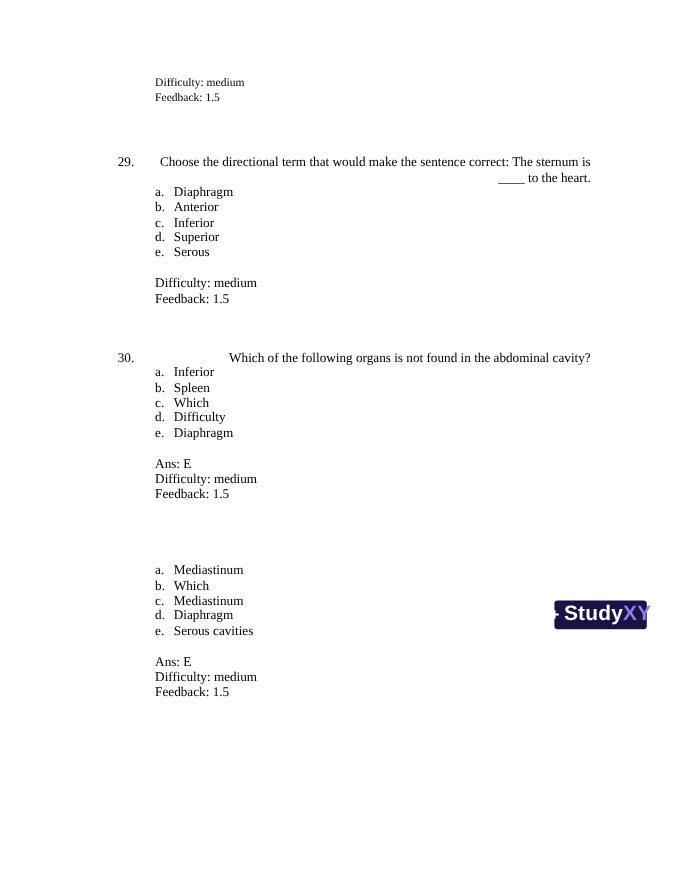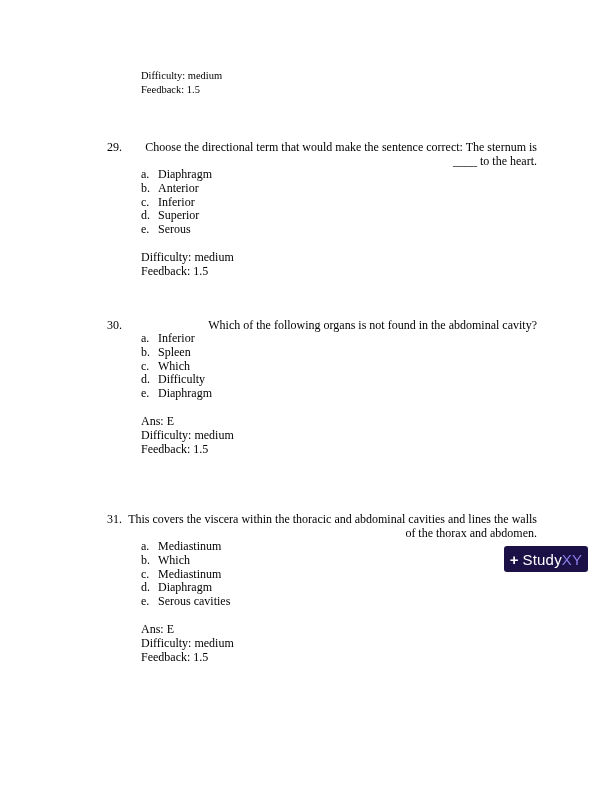--- a/index.html
+++ b/index.html
@@ -92,22 +92,22 @@
     gap: 4px;
     font-family: "Liberation Sans", sans-serif;
   }
   .logo .plus {
     color: #ffffff;
     font-size: 15px;
     line-height: 15px;
     font-weight: bold;
   }
   .logo .word {
-    font-size: 15px;
-    font-weight: normal;
+    font-size: 19px;
+    font-weight: bold;
     letter-spacing: 0.2px;
   }
   .logo .study { color: #ffffff; }
   .logo .xy { color: #8b7fe8; }
 </style>
 </head>
 <body>
 
 <div class="page">
 
@@ -177,24 +177,20 @@
       </li>
     </ul>
     <div class="meta">
       <div>Ans: E</div>
       <div>Difficulty: medium</div>
       <div>Feedback: 1.5</div>
     </div>
   </div>
 
   <div class="question" style="top:512px;">
-    <div class="q-head">
-      <span class="q-num">31.</span>
-      <span class="q-text">This covers the viscera within the thoracic and abdominal cavities and lines the walls of the thorax and abdomen.</span>
-    </div>
     <ul class="choices">
       <li>
         <span class="choice-letter">a.</span>
         <span class="choice-text">Mediastinum</span>
       </li>
       <li>
         <span class="choice-letter">b.</span>
         <span class="choice-text">Which</span>
       </li>
       <li>

